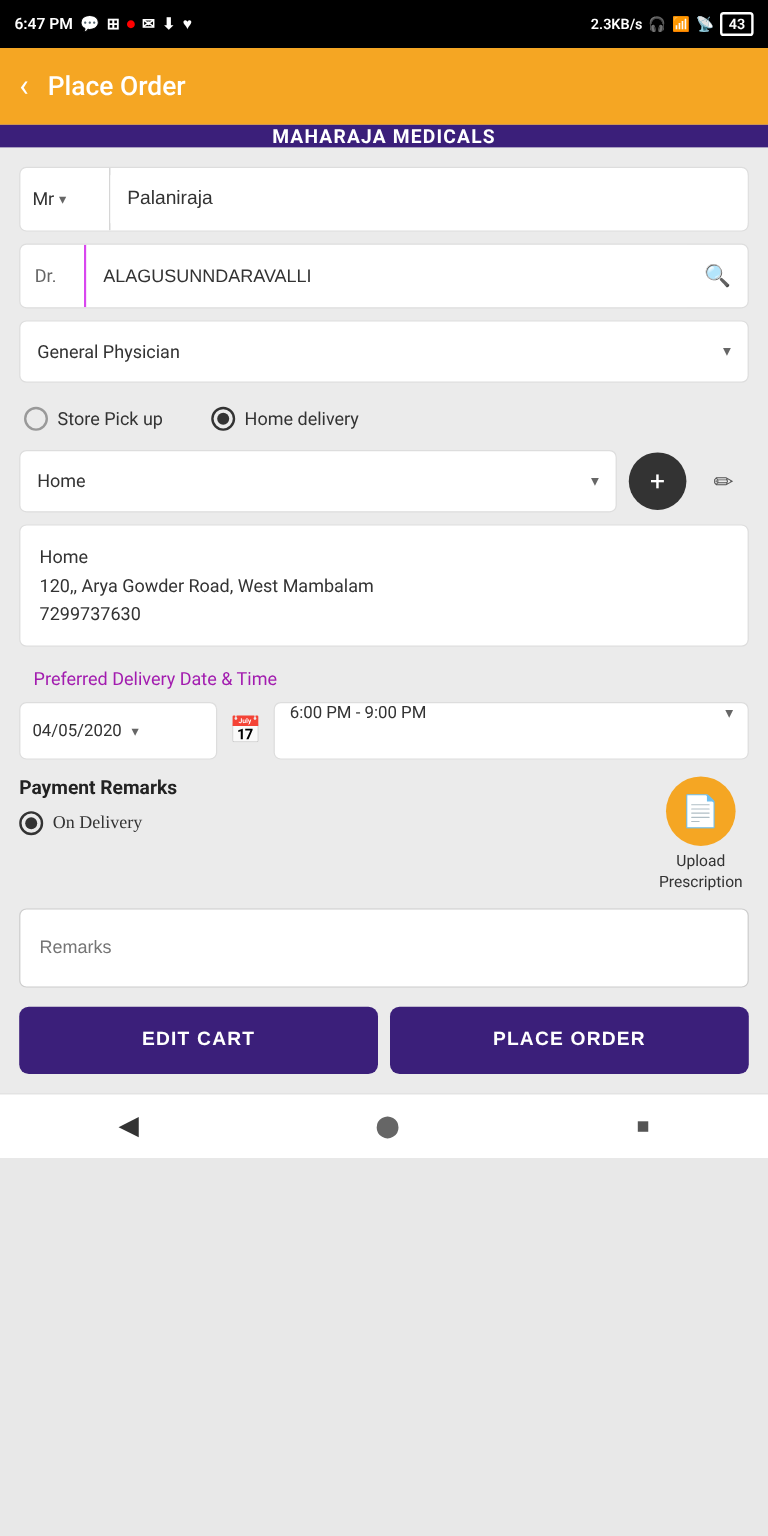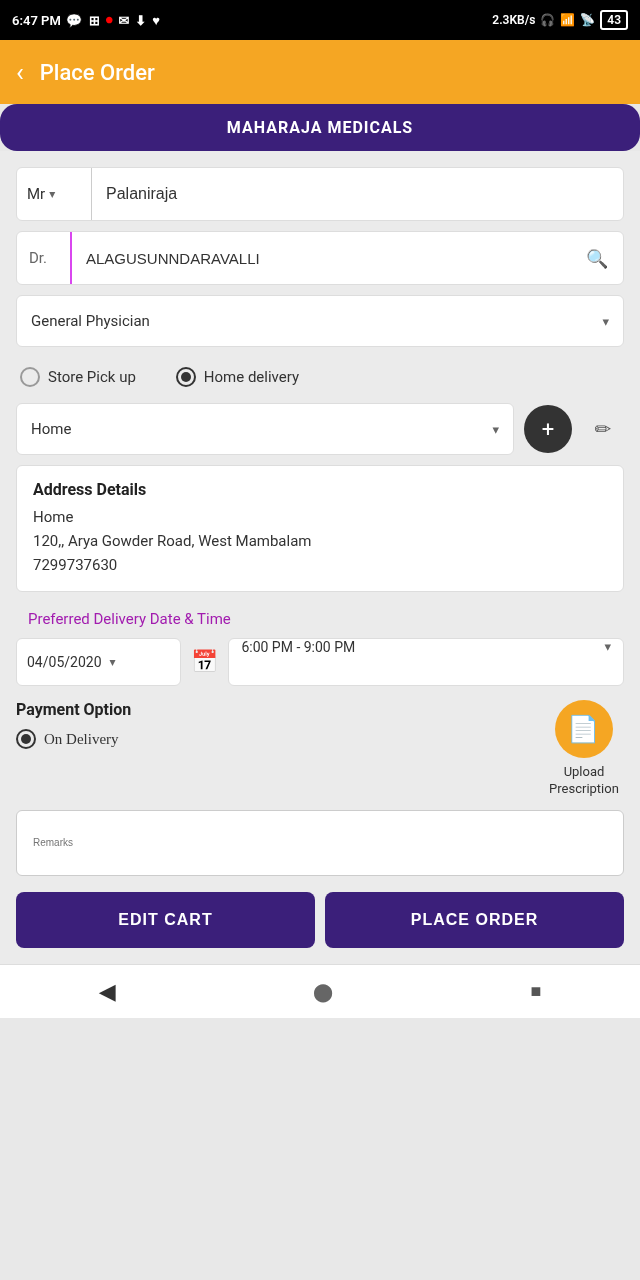--- a/index.html
+++ b/index.html
@@ -47,25 +47,23 @@
       color: #fff;
       font-size: 22px;
       font-weight: 500;
     }
 
     
     .store-banner {
       background: #3b1f7a;
       color: #fff;
       text-align: center;
-      padding: 14px;
       font-size: 16px;
       font-weight: 700;
       letter-spacing: 1px;
-      border-radius: 17px;
     }
 
     
     .content {
       background: #ebebeb;
       padding: 16px 16px 0 16px;
     }
 
     
     .form-row {
@@ -348,21 +346,21 @@
       max-width: 80px;
       line-height: 1.3;
     }
 
     
     .remarks-input {
       width: 100%;
       border: 1px solid #ccc;
       border-radius: 6px;
       padding: 32px 16px;
-      font-size: 10px;
+      font-size: 15px;
       color: #999;
       background: #fff;
       margin-bottom: 16px;
       height: 64px;
       outline: none;
     }
 
     
     .bottom-btns {
       display: flex;
@@ -487,21 +485,20 @@
     <div class="icon-circle-btn">
       <span>+</span>
     </div>
     <div class="edit-icon-btn">
       <span>✏</span>
     </div>
   </div>
 
   
   <div class="address-card">
-    <div class="addr-title">Address Details</div>
     <div class="addr-line">Home</div>
     <div class="addr-line">120,, Arya Gowder Road, West Mambalam</div>
     <div class="addr-line">7299737630</div>
   </div>
 
   
   <div class="section-label">Preferred Delivery Date &amp; Time</div>
 
   <div class="delivery-row">
     <div class="date-dropdown">
@@ -513,21 +510,21 @@
     </button>
     <div class="time-dropdown">
       <span>6:00 PM - 9:00 PM</span>
       <span style="font-size:13px; color:#666;">▾</span>
     </div>
   </div>
 
   
   <div class="payment-row">
     <div class="payment-left">
-      <div class="pay-title">Payment Option</div>
+      <div class="pay-title">Payment Remarks</div>
       <div class="payment-option">
         <div class="radio-circle selected"></div>
         <span>On Delivery</span>
       </div>
     </div>
     <div class="upload-prescription">
       <div class="upload-circle">
         <span style="font-size:26px;">📄</span>
       </div>
       <span class="upload-label">Upload Prescription</span>

